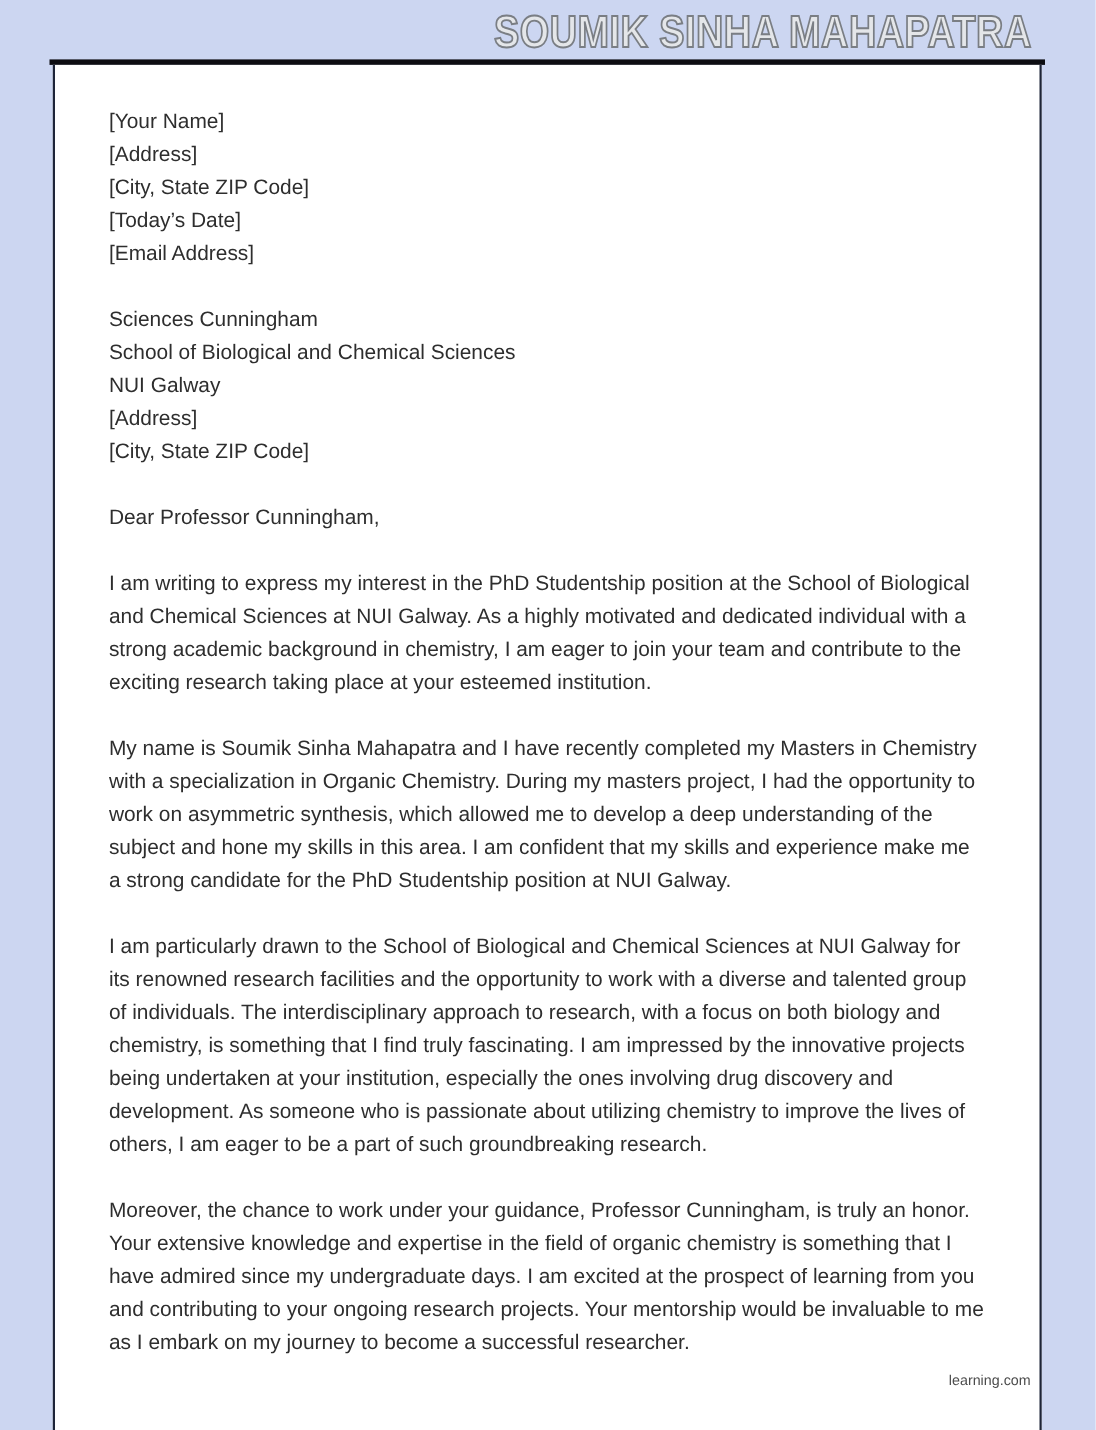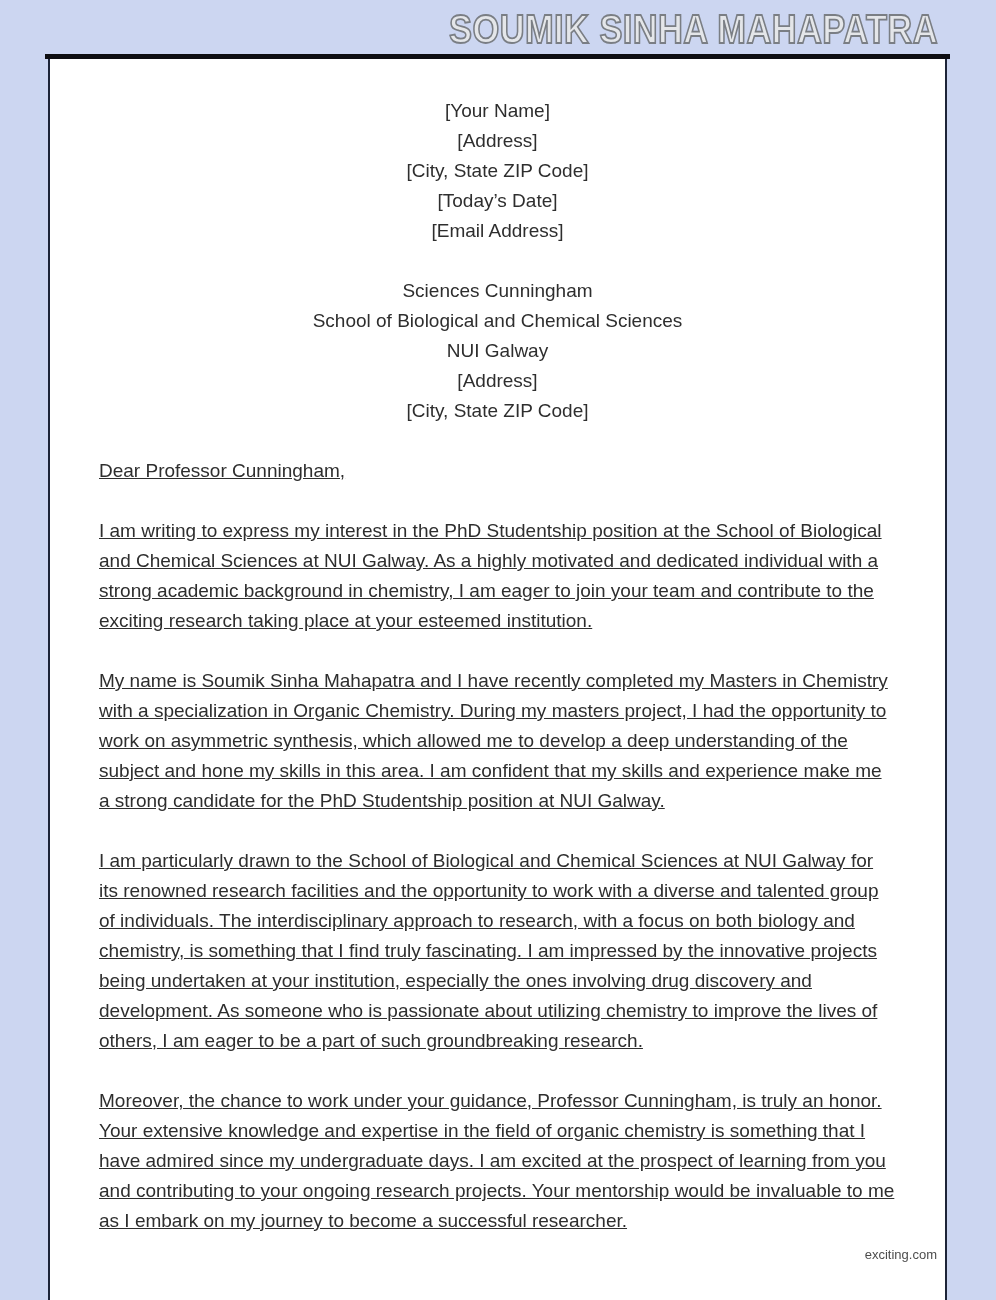--- a/index.html
+++ b/index.html
@@ -38,28 +38,28 @@
     left: 48px;
     top: 59px;
     width: 899px;
     height: 1360px;
     background: #ffffff;
     border: 2px solid #1d2438;
     border-top: none;
     padding: 37px 49px 40px 49px;
     box-sizing: border-box;
   }
-  .block { margin: 0 0 30px 0; text-align: center; }
+  .block { margin: 0 0 30px 0; }
   .block p, .para {
     font-size: 19px;
     line-height: 30px;
     color: #2e2e2e;
     margin: 0;
   }
-  .para { margin: 0 0 30px 0; text-decoration: underline; }
+  .para { margin: 0 0 30px 0; }
   .watermark {
     position: absolute;
     top: 1247px;
     right: 59px;
     font-size: 13px;
     color: rgba(55, 55, 55, 0.9);
     z-index: 5;
   }
 </style>
 </head>
@@ -89,13 +89,13 @@
 
   <p class="para">Dear Professor Cunningham,</p>
 
   <p class="para">I am writing to express my interest in the PhD Studentship position at the School of Biological and Chemical Sciences at NUI Galway. As a highly motivated and dedicated individual with a strong academic background in chemistry, I am eager to join your team and contribute to the exciting research taking place at your esteemed institution.</p>
   <p class="para">My name is Soumik Sinha Mahapatra and I have recently completed my Masters in Chemistry with a specialization in Organic Chemistry. During my masters project, I had the opportunity to work on asymmetric synthesis, which allowed me to develop a deep understanding of the subject and hone my skills in this area. I am confident that my skills and experience make me a strong candidate for the PhD Studentship position at NUI Galway.</p>
   <p class="para">I am particularly drawn to the School of Biological and Chemical Sciences at NUI Galway for its renowned research facilities and the opportunity to work with a diverse and talented group of individuals. The interdisciplinary approach to research, with a focus on both biology and chemistry, is something that I find truly fascinating. I am impressed by the innovative projects being undertaken at your institution, especially the ones involving drug discovery and development. As someone who is passionate about utilizing chemistry to improve the lives of others, I am eager to be a part of such groundbreaking research.</p>
   <p class="para">Moreover, the chance to work under your guidance, Professor Cunningham, is truly an honor. Your extensive knowledge and expertise in the field of organic chemistry is something that I have admired since my undergraduate days. I am excited at the prospect of learning from you and contributing to your ongoing research projects. Your mentorship would be invaluable to me as I embark on my journey to become a successful researcher.</p>
 
 </div>
 
-<div class="watermark">exciting.com</div>
+<div class="watermark">learning.com</div>
 
 </body></html>

